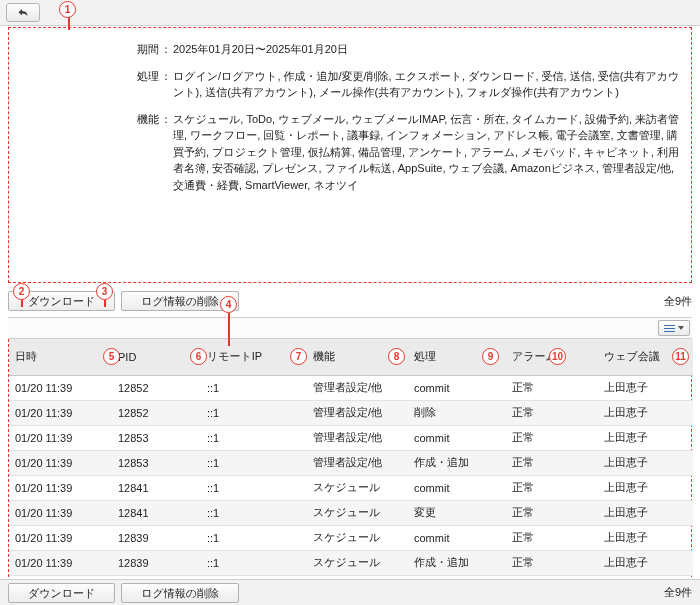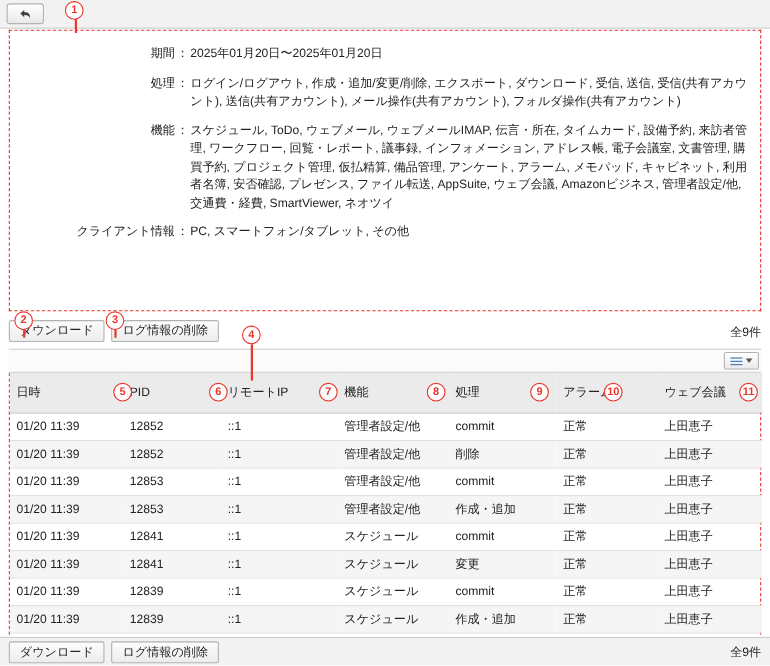--- a/index.html
+++ b/index.html
@@ -49,21 +49,21 @@
   
   .actions {
     display: flex; align-items: center;
     padding: 0 8px;
     margin-top: 8px;
     position: relative;
   }
   .btn {
     height: 20px;
     min-width: 74px;
-    padding: 0 9px;
+    padding: 0 19px;
     font-size: 11px;
     background: linear-gradient(#fdfdfd, #ececec);
     border: 1px solid #b2b2b2;
     border-radius: 2px;
     color: #222;
     cursor: pointer;
     line-height: 18px;
     text-align: center;
   }
   .btn + .btn { margin-left: 6px; }
@@ -188,25 +188,20 @@
       <tr>
         <td class="clabel">処理</td>
         <td class="csep">：</td>
         <td class="cval">ログイン/ログアウト, 作成・追加/変更/削除, エクスポート, ダウンロード, 受信, 送信, 受信(共有アカウント), 送信(共有アカウント), メール操作(共有アカウント), フォルダ操作(共有アカウント)</td>
       </tr>
       <tr>
         <td class="clabel">機能</td>
         <td class="csep">：</td>
         <td class="cval">スケジュール, ToDo, ウェブメール, ウェブメールIMAP, 伝言・所在, タイムカード, 設備予約, 来訪者管理, ワークフロー, 回覧・レポート, 議事録, インフォメーション, アドレス帳, 電子会議室, 文書管理, 購買予約, プロジェクト管理, 仮払精算, 備品管理, アンケート, アラーム, メモパッド, キャビネット, 利用者名簿, 安否確認, プレゼンス, ファイル転送, AppSuite, ウェブ会議, Amazonビジネス, 管理者設定/他, 交通費・経費, SmartViewer, ネオツイ</td>
       </tr>
-      <tr>
-        <td class="clabel">クライアント情報</td>
-        <td class="csep">：</td>
-        <td class="cval">PC, スマートフォン/タブレット, その他</td>
-      </tr>
     </tbody>
       </table>
   </div>
 
   <div class="actions">
     <button class="btn">ダウンロード</button>
     <button class="btn">ログ情報の削除</button>
     <span class="count">全9件</span>
   </div>
 

